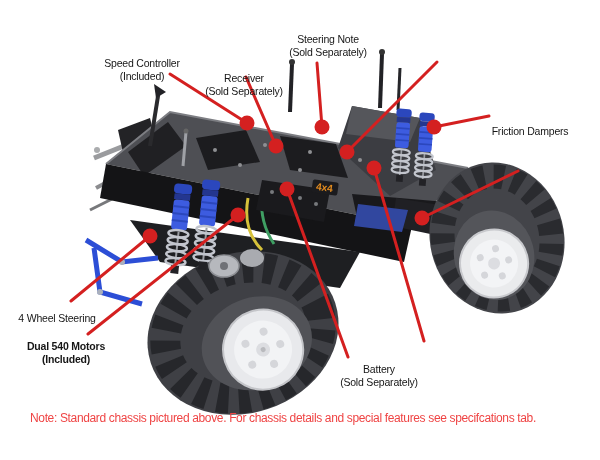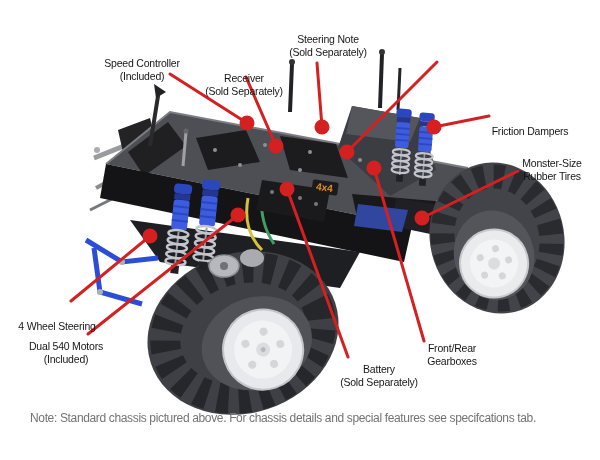--- a/index.html
+++ b/index.html
@@ -8,21 +8,21 @@
     font-family:"Liberation Sans",sans-serif;
   }
   .stage svg{position:absolute;left:0;top:0;}
   .label{
     position:absolute;transform:translateX(-50%);text-align:center;
     font-size:10.5px;letter-spacing:-0.2px;line-height:13px;color:#161616;
     white-space:nowrap;
   }
   .note{
     position:absolute;left:30px;top:411px;font-size:12px;letter-spacing:-0.35px;
-    color:#737373;white-space:nowrap;
+    color:#ef4444;white-space:nowrap;
   }
   .cl{stroke:#d42020;stroke-width:3;stroke-linecap:round;fill:none;}
   .cd{fill:#d42020;stroke:none;}
 </style>
 </head>
 <body>
 
 <div class="stage">
 
   <svg width="600" height="460" viewBox="0 0 600 460">
@@ -238,39 +238,31 @@
   <div class="label" style="left:328px;top:33px;">
     <div>Steering Note</div>
     <div>(Sold Separately)</div>
   </div>
 
 
   <div class="label" style="left:530px;top:109px;margin-top:16px;">
     <div>Friction Dampers</div>
   </div>
 
-  <div class="label" style="left:552px;top:157px;">
-    <div>Monster-Size</div>
-    <div>Rubber Tires</div>
-  </div>
-
-  <div class="label" style="left:57px;top:320px;">
+
+  <div class="label" style="left:57px;top:312px;">
     <div>4 Wheel Steering</div>
   </div>
 
-  <div class="label" style="left:66px;top:340px;">
+  <div class="label" style="left:66px;top:340px;font-weight:bold;">
     <div>Dual 540 Motors</div>
     <div>(Included)</div>
   </div>
 
   <div class="label" style="left:355px;top:363px;margin-left:24px;">
     <div>Battery</div>
     <div>(Sold Separately)</div>
   </div>
 
-  <div class="label" style="left:452px;top:342px;">
-    <div>Front/Rear</div>
-    <div>Gearboxes</div>
-  </div>
 
   <div class="note">Note: Standard chassis pictured above. For chassis details and special features see specifcations tab.</div>
 
 </div>
 
 </body></html>

